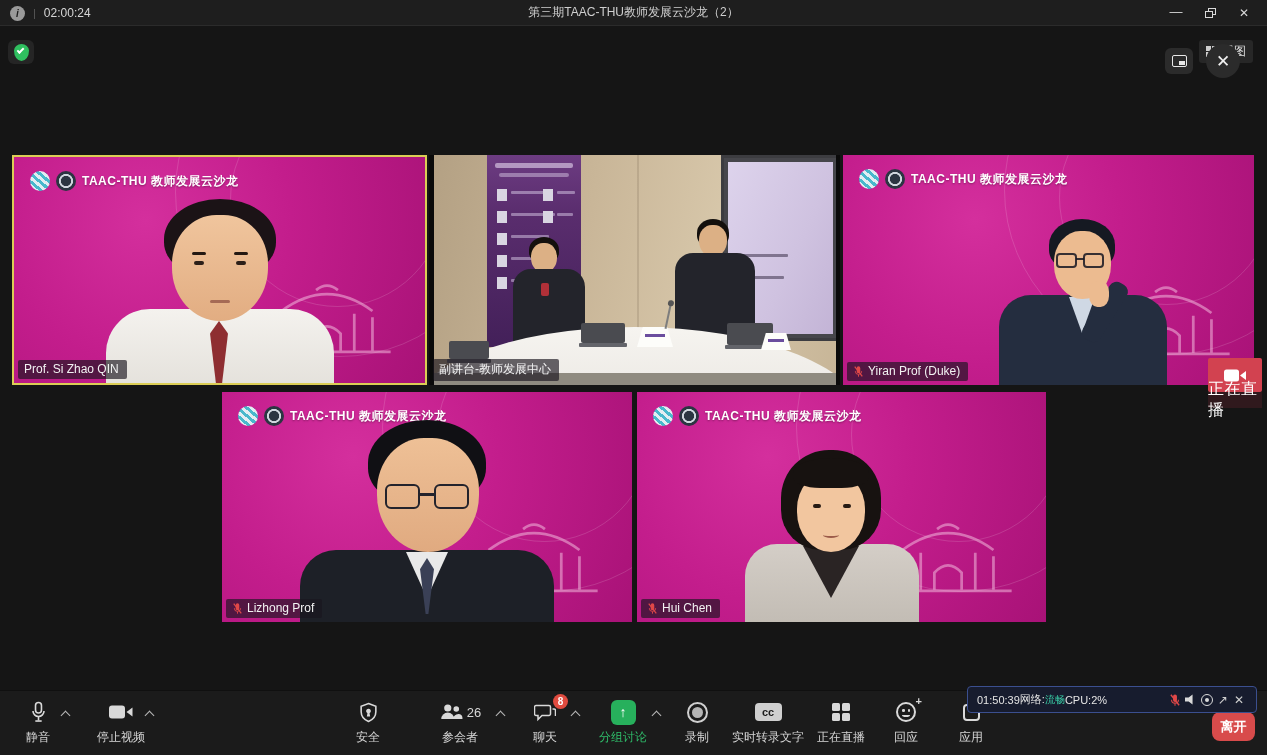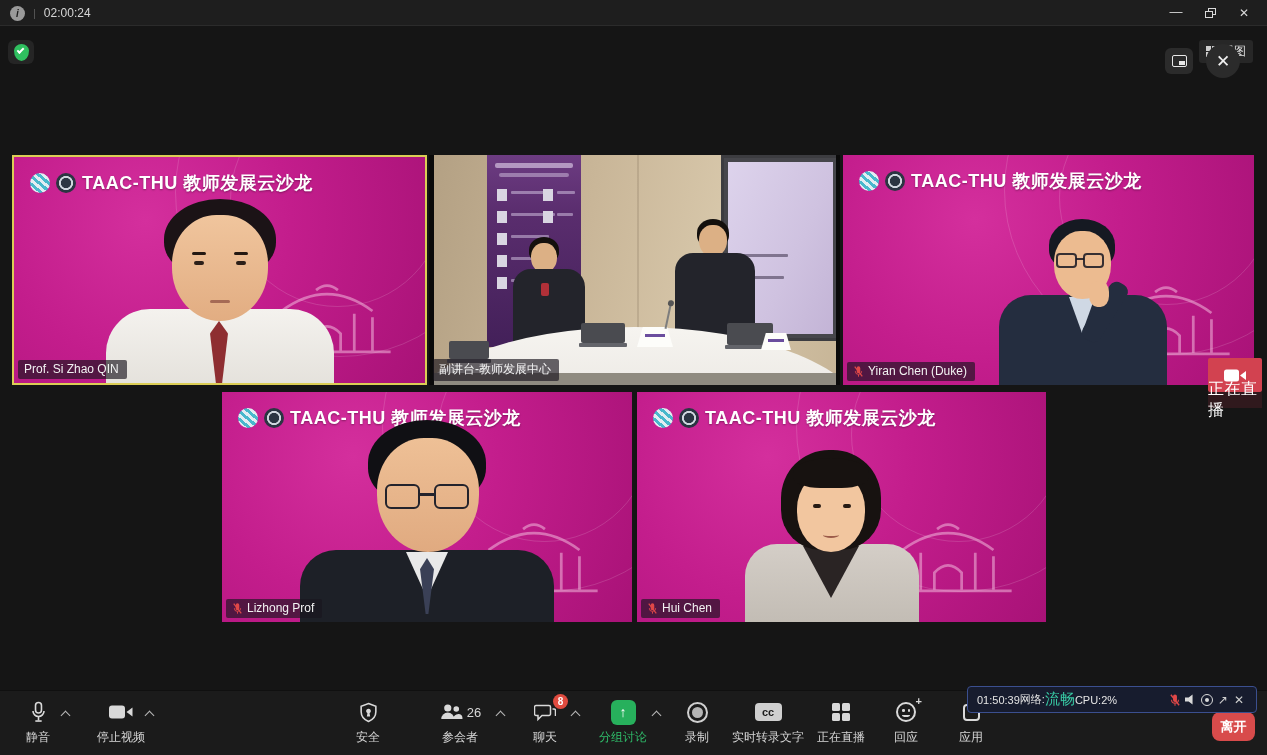--- a/index.html
+++ b/index.html
@@ -58,21 +58,21 @@
   .ring { position:absolute; border:1px solid rgba(255,255,255,.14); border-radius:50%; }
   .ring.r1 { width:330px; height:330px; right:-80px; top:-130px; }
   .ring.r2 { width:215px; height:215px; right:-20px; top:-65px; }
   .gate { position:absolute; right:28px; bottom:22px; opacity:.5; }
 
   .brandbar { position:absolute; left:16px; top:14px; display:flex; align-items:center; gap:6px; }
   .logo1 { width:20px; height:20px; border-radius:50%;
     background:repeating-linear-gradient(40deg,#49b8cc 0 3px,#e3edf2 3px 6px); }
   .logo2 { width:20px; height:20px; border-radius:50%;
     background:radial-gradient(circle, #2b3542 0 34%, #cfd6de 38% 48%, #2b3542 52% 100%); }
-  .brand-text { color:#fff; font-size:18px; font-weight:bold; letter-spacing:.5px;
+  .brand-text { color:#fff; font-size:12px; font-weight:bold; letter-spacing:.5px;
     text-shadow:0 1px 2px rgba(0,0,0,.35); }
 
   .name-tag { position:absolute; left:4px; bottom:4px; display:flex; align-items:center; gap:4px;
     background:rgba(26,21,30,.66); border-radius:2px; padding:2px 8px 3px 6px; }
   .name-tag .nm { color:#f2f2f2; font-size:12px; }
 
   
   .p { position:absolute; inset:0; }
   .t1 .hair { position:absolute; left:150px; top:42px; width:112px; height:80px; background:#1b1316;
     border-radius:50% 50% 46% 46%; }
@@ -211,39 +211,40 @@
 
   .more-dots { position:absolute; left:1192px; top:704px; color:#d9d9d9; font-size:10px; letter-spacing:2px; }
   .leave-btn { position:absolute; left:1212px; top:712px; width:43px; height:29px; background:#d84b4b;
     border-radius:8px; color:#fff; font-size:13px; font-weight:bold;
     display:flex; align-items:center; justify-content:center; }
 
   
   .stats { position:absolute; left:967px; top:686px; width:290px; height:27px; background:#171c2e;
     border:1px solid #3b4f8f; border-radius:4px; display:flex; align-items:center; padding:0 9px; }
   .stats .st { color:#e4e4e4; font-size:11px; white-space:nowrap; }
-  .stats .netv { color:#38c9a4; font-size:15px; }
+  .stats .netv { color:#38c9a4; font-size:10px; }
   .stats .spacer { flex:1; }
   .stats .sic { display:flex; align-items:center; justify-content:center; width:16px; color:#cfcfcf; font-size:12px; }
   .spk { width:13px; height:11px; background:#d9d9d9;
     clip-path:polygon(0 32%,32% 32%,62% 4%,62% 96%,32% 68%,0 68%); }
   .tgt { position:relative; width:12px; height:12px; border:1.5px solid #d9d9d9; border-radius:50%; }
   .tgt i { position:absolute; left:3px; top:3px; width:4px; height:4px; background:#d9d9d9; border-radius:50%; }
 </style>
 </head>
 <body>
 
 <div class="app">
 
   <div class="titlebar">
     <div class="tb-left">
       <span class="info-ic">i</span>
       <span class="tb-sep">|</span>
       <span class="tb-timer">02:00:24</span>
     </div>
+    <div class="tb-title">第三期TAAC-THU教师发展云沙龙（2）</div>
     <div class="tb-controls">
       <span class="tb-btn">
           <span class="min-glyph">—</span>
         </span>
       <span class="tb-btn">
         <span class="restore-ic">
             <i class="r1"></i>
             <i class="r2"></i>
           </span>
       </span>
@@ -390,21 +391,21 @@
       <div class="arm"></div>
         <div class="hand"></div>
     </div>
     <div class="name-tag">
       <svg width="11" height="13" viewBox="0 0 16 18">
         <path d="M8 1.5a2.6 2.6 0 0 1 2.6 2.6v5a2.6 2.6 0 0 1-5.2 0v-5A2.6 2.6 0 0 1 8 1.5z" fill="#e04848"></path>
         <path d="M3.4 8.6a4.6 4.6 0 0 0 9.2 0" stroke="#e04848" stroke-width="1.4" fill="none"></path>
         <line x1="8" y1="13.6" x2="8" y2="16.5" stroke="#e04848" stroke-width="1.4"></line>
         <line x1="2.5" y1="2" x2="13.5" y2="16" stroke="#e04848" stroke-width="1.8"></line>
       </svg>
-      <span class="nm">Yiran Chen (Duke)</span>
+      <span class="nm">Yiran Prof (Duke)</span>
     </div>
   </div>
 
   <div class="tile t4">
     <div class="magenta"></div>
     <div class="ring r1"></div>
     <div class="ring r2"></div>
     <svg class="gate" width="140" height="100" viewBox="0 0 150 110">
       <g stroke="#f7c7e4" stroke-width="3" fill="none">
         <path d="M5,100 H145"></path>

